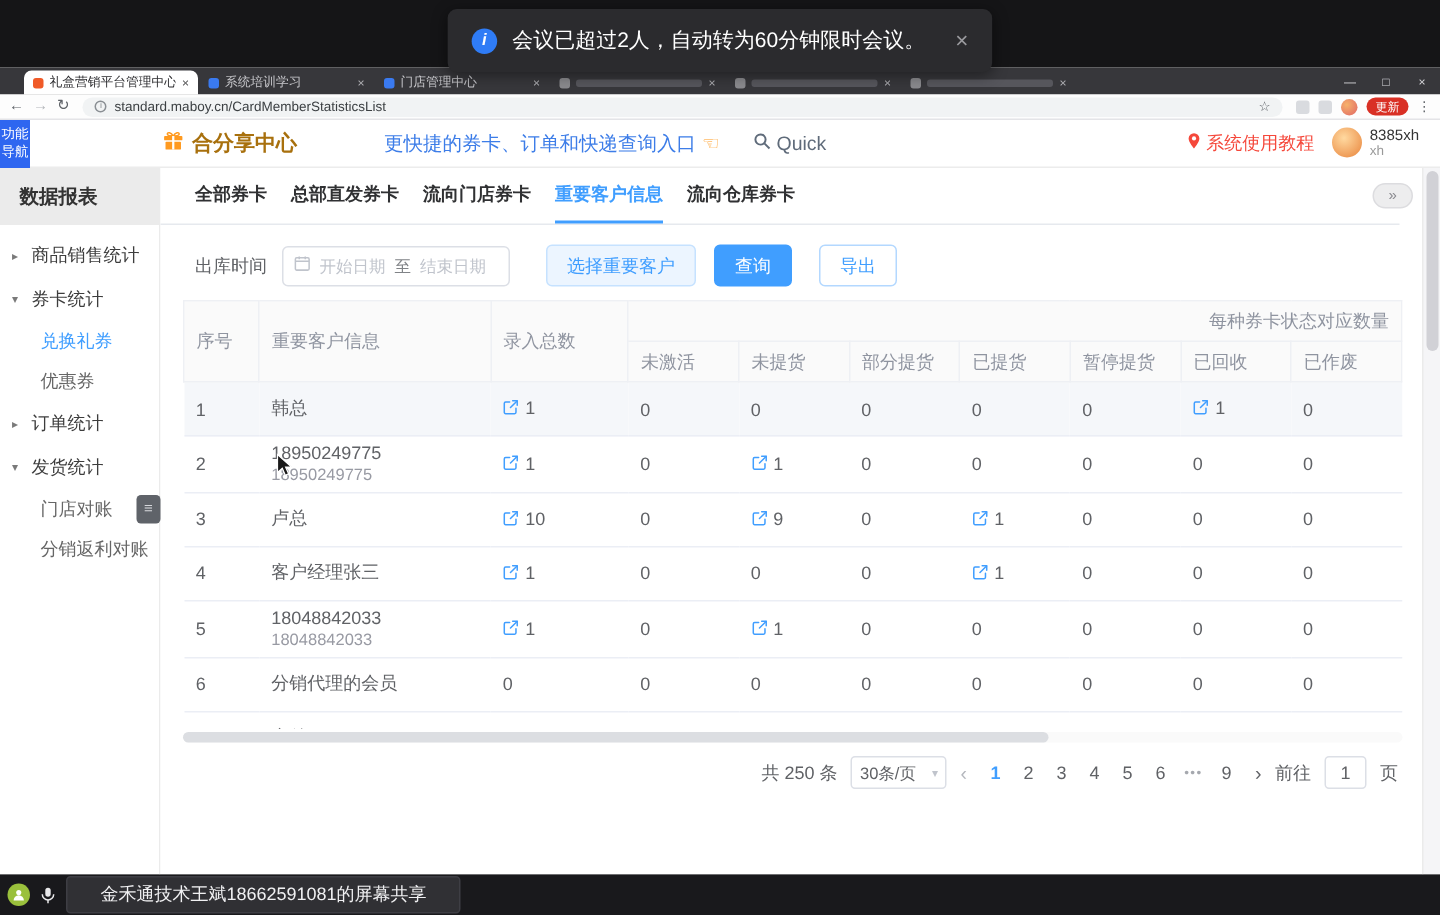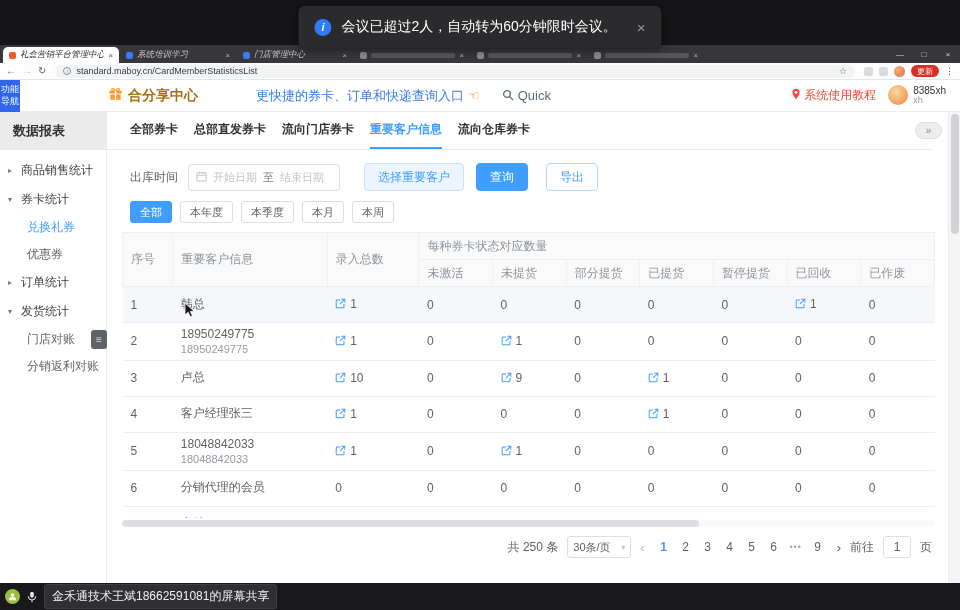--- a/index.html
+++ b/index.html
@@ -12,21 +12,21 @@
            background:#2b2b2e; border-radius:6px; display:flex; align-items:center;
            padding:0 16px; gap:10px; z-index:60; box-shadow:0 2px 10px rgba(0,0,0,.45); white-space:nowrap; }
   .toast-info { width:17px; height:17px; border-radius:50%; background:#2f7cf6; color:#fff; font-size:11px;
                 font-weight:bold; font-style:italic; display:flex; align-items:center; justify-content:center; flex:none; }
   .toast-msg { color:#ffffff; font-size:14px; }
   .toast-close { color:#9a9a9e; font-size:15px; margin-left:10px; cursor:default; }
 
   
   .browser { position:absolute; top:45px; left:0; width:960px; height:538px; background:#fff; }
   .tabstrip { height:18px; background:#37373b; display:flex; align-items:flex-end; }
-  .btabs { display:flex; align-items:flex-end; height:18px; padding-left:3px; flex:1; min-width:0;font-style:italic; }
+  .btabs { display:flex; align-items:flex-end; height:18px; padding-left:16px; flex:1; min-width:0; }
   .btab { width:116px; height:16px; display:flex; align-items:center; gap:4px; padding:0 6px;
           border-radius:5px 5px 0 0; color:#c6c6ca; font-size:8.5px; margin-right:1px; overflow:hidden; }
   .btab.active { background:#ffffff; color:#2b2b2e; }
   .favicon { width:7px; height:7px; border-radius:2px; background:#3a7af0; flex:none; }
   .btab-label { flex:1; white-space:nowrap; overflow:hidden; }
   .ghostbar { flex:1; height:5px; background:#56565c; border-radius:2px; }
   .btab-close { font-size:8px; opacity:.85; flex:none; }
   .wincontrols { display:flex; align-items:center; height:18px; margin-left:auto; }
   .winbtn { width:24px; height:18px; display:flex; align-items:center; justify-content:center;
             color:#d6d6da; font-size:8px; }
@@ -110,21 +110,21 @@
 
   .quickrow { display:flex; gap:8px; margin:10px 0 0 23px; }
   .qbtn { height:22px; padding:0 9px; font-size:11px; border-radius:3px; display:flex; align-items:center;
           background:#fff; border:1px solid #dcdfe6; color:#606266; cursor:default; }
   .qbtn.active { background:#409eff; border-color:#409eff; color:#fff; }
 
   .tablewrap { margin:9px 13px 0 15px; height:286px; overflow:hidden; }
   table { width:100%; border-collapse:collapse; table-layout:fixed; font-size:12px; color:#606266; }
   thead th { background:#fafafa; border:1px solid #eef0f4; font-weight:normal; color:#8f94a0;
              padding:4px 8px; text-align:left; height:27px; }
-  thead th.group { text-align:left;margin-top:12px; }
+  thead th.group { text-align:right;margin-top:12px; }
   tbody td { border-bottom:1px solid #ebeef5; padding:5px 8px; height:36px; vertical-align:middle; }
   tbody tr.hover { background:#f5f7fa; }
   .cname { line-height:1.15; }
   .csub { font-size:11px; color:#989aa3; line-height:1.1; margin-top:1px; }
   .cellnum { display:inline-flex; align-items:center; gap:4px; }
   .linkicon { display:inline-flex; align-items:center; }
 
   .hscroll { margin:2px 13px 0 15px; height:7px; background:#fafafa; border-radius:4px; position:relative; }
   .hscroll-thumb { position:absolute; left:0; top:0; height:7px; width:71%; background:#dcdee2; border-radius:4px; }
 
@@ -141,21 +141,21 @@
   .page.ellipsis { color:#a5a8ae; font-size:9px; letter-spacing:1px; }
   .goto-input { width:28px; height:22px; border:1px solid #dcdfe6; border-radius:3px; text-align:center;
                 font-size:12px; color:#606266; }
 
   
   .sharebar { position:absolute; left:0; top:583px; width:960px; height:27px; background:#19191c;
               display:flex; align-items:center; gap:7px; padding-left:5px; }
   .share-person { width:15px; height:15px; border-radius:50%; background:#9ac03c; display:flex;
                   align-items:center; justify-content:center; flex:none; }
   .share-mic { display:flex; align-items:center; }
-  .share-pill { background:#303034; border:1px solid #3e3e44; border-radius:3px; padding:3px 7px;
+  .share-pill { background:#303034; border:1px solid #3e3e44; border-radius:3px; padding:3px 22px;
                 color:#f0f0f2; font-size:12px; white-space:nowrap; }
 
   .cursor { position:absolute; left:184px; top:302px; z-index:70; pointer-events:none; }
 </style>
 </head>
 <body>
 
 <div class="stage">
 
   <div class="browser">
@@ -311,27 +311,20 @@
                 </svg></span>
             <span>开始日期</span>
             <span class="dr-sep">至</span>
             <span>结束日期</span>
           </div>
           <button class="btn btn-soft">选择重要客户</button>
           <button class="btn btn-primary">查询</button>
           <button class="btn btn-plain">导出</button>
         </div>
 
-        <div class="quickrow">
-            <button class="qbtn active">全部</button>
-            <button class="qbtn">本年度</button>
-            <button class="qbtn">本季度</button>
-            <button class="qbtn">本月</button>
-            <button class="qbtn">本周</button>
-          </div>
 
         <div class="tablewrap">
           <table>
             <colgroup>
               <col style="width:6.2%">
                 <col style="width:19%">
                 <col style="width:11.3%">
               <col style="width:9.07%">
                 <col style="width:9.07%">
                 <col style="width:9.07%">

